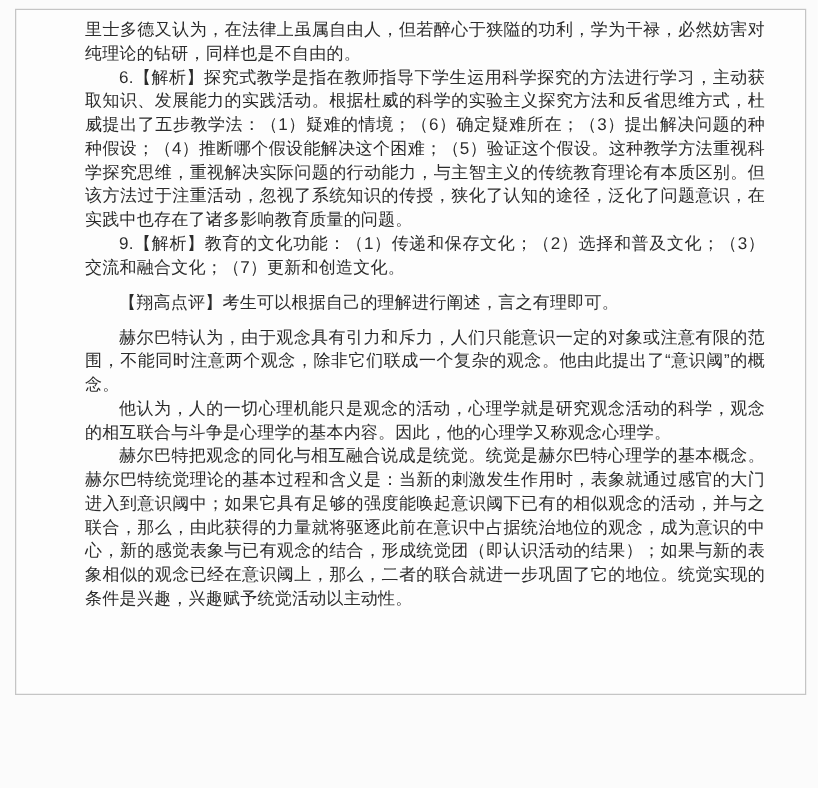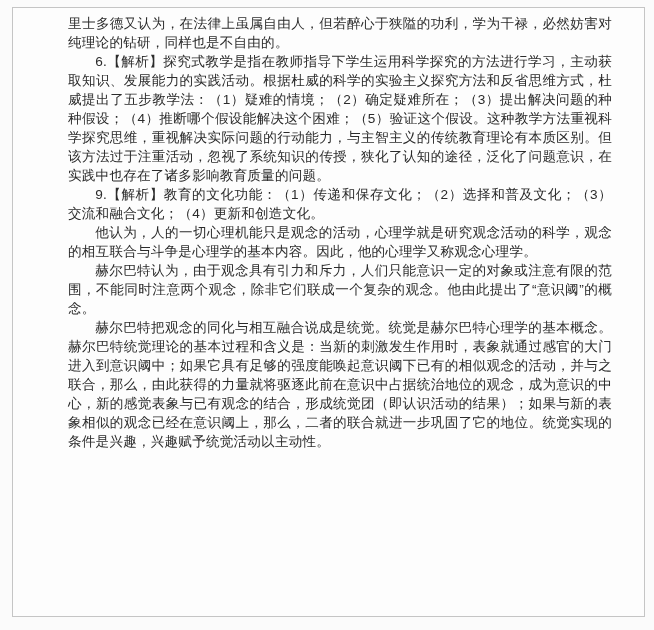--- a/index.html
+++ b/index.html
@@ -9,21 +9,21 @@
     height: 630px;
     overflow: hidden;
     background: #fbfbfb;
     font-family: "Liberation Sans", sans-serif;
   }
   .page-frame {
     position: absolute;
     left: 12px;
     top: 7px;
     width: 633px;
-    height: 610px;
+    height: 549px;
     box-sizing: border-box;
     border: 1px solid #c5c5c5;
     background: #fdfdfd;
   }
   .doc-content {
     box-sizing: border-box;
     padding: 6px 32px 0 55px;
     font-size: 13.6px;
     line-height: 19px;
     color: #2b2b2b;
@@ -46,19 +46,20 @@
   .seg-label {
     font-weight: normal;
   }
 </style>
 </head>
 <body style="background: rgb(251, 251, 251);">
 
 <div class="page-frame" style="border-color: rgb(197, 197, 197);">
   <div class="doc-content" id="doc-content" style="color: rgb(43, 43, 43);">
       <p class=" no-indent"><span>里士多德又认为，在法律上虽属自由人，但若醉心于狭隘的功利，学为干禄，必然妨害对纯理论的钻研，同样也是不自由的。</span></p>
-      <p class=""><span class="seg-label">6.【解析】</span><span>探究式教学是指在教师指导下学生运用科学探究的方法进行学习，主动获取知识、发展能力的实践活动。根据杜威的科学的实验主义探究方法和反省思维方式，杜威提出了五步教学法：（1）疑难的情境；（2）确定疑难所在；（3）提出解决问题的种种假设；（4）推断哪个假设能解决这个困难；（5）验证这个假设。这种教学方法重视科学探究思维，重视解决实际问题的行动能力，与主智主义的传统教育理论有本质区别。但该方法过于注重活动，忽视了系统知识的传授，狭化了认知的途径，泛化了问题意识，在实践中也存在了诸多影响教育质量的问题。</span></p>
-      <p class=""><span class="seg-label">9.【解析】</span><span>教育的文化功能：（1）传递和保存文化；（2）选择和普及文化；（3）交流和融合文化；（4）更新和创造文化。</span></p>
+      <p class=""><span class="seg-label">6.【解析】</span><span>探究式教学是指在教师指导下学生运用科学探究的方法进行学习，主动获取知识、发展能力的实践活动。根据杜威的科学的实验主义探究方法和反省思维方式，杜威提出了五步教学法：（1）疑难的情境；（6）确定疑难所在；（3）提出解决问题的种种假设；（4）推断哪个假设能解决这个困难；（5）验证这个假设。这种教学方法重视科学探究思维，重视解决实际问题的行动能力，与主智主义的传统教育理论有本质区别。但该方法过于注重活动，忽视了系统知识的传授，狭化了认知的途径，泛化了问题意识，在实践中也存在了诸多影响教育质量的问题。</span></p>
+      <p class=""><span class="seg-label">9.【解析】</span><span>教育的文化功能：（1）传递和保存文化；（2）选择和普及文化；（3）交流和融合文化；（7）更新和创造文化。</span></p>
+      <p class="comment"><span class="seg-label">【翔高点评】</span><span>考生可以根据自己的理解进行阐述，言之有理即可。</span></p>
+      <p class=""><span>赫尔巴特认为，由于观念具有引力和斥力，人们只能意识一定的对象或注意有限的范围，不能同时注意两个观念，除非它们联成一个复杂的观念。他由此提出了“意识阈”的概念。</span></p>
       <p class=""><span>他认为，人的一切心理机能只是观念的活动，心理学就是研究观念活动的科学，观念的相互联合与斗争是心理学的基本内容。因此，他的心理学又称观念心理学。</span></p>
-      <p class=""><span>赫尔巴特认为，由于观念具有引力和斥力，人们只能意识一定的对象或注意有限的范围，不能同时注意两个观念，除非它们联成一个复杂的观念。他由此提出了“意识阈”的概念。</span></p>
       <p class=""><span>赫尔巴特把观念的同化与相互融合说成是统觉。统觉是赫尔巴特心理学的基本概念。赫尔巴特统觉理论的基本过程和含义是：当新的刺激发生作用时，表象就通过感官的大门进入到意识阈中；如果它具有足够的强度能唤起意识阈下已有的相似观念的活动，并与之联合，那么，由此获得的力量就将驱逐此前在意识中占据统治地位的观念，成为意识的中心，新的感觉表象与已有观念的结合，形成统觉团（即认识活动的结果）；如果与新的表象相似的观念已经在意识阈上，那么，二者的联合就进一步巩固了它的地位。统觉实现的条件是兴趣，兴趣赋予统觉活动以主动性。</span></p>
     </div>
 </div>
 
 </body></html>

